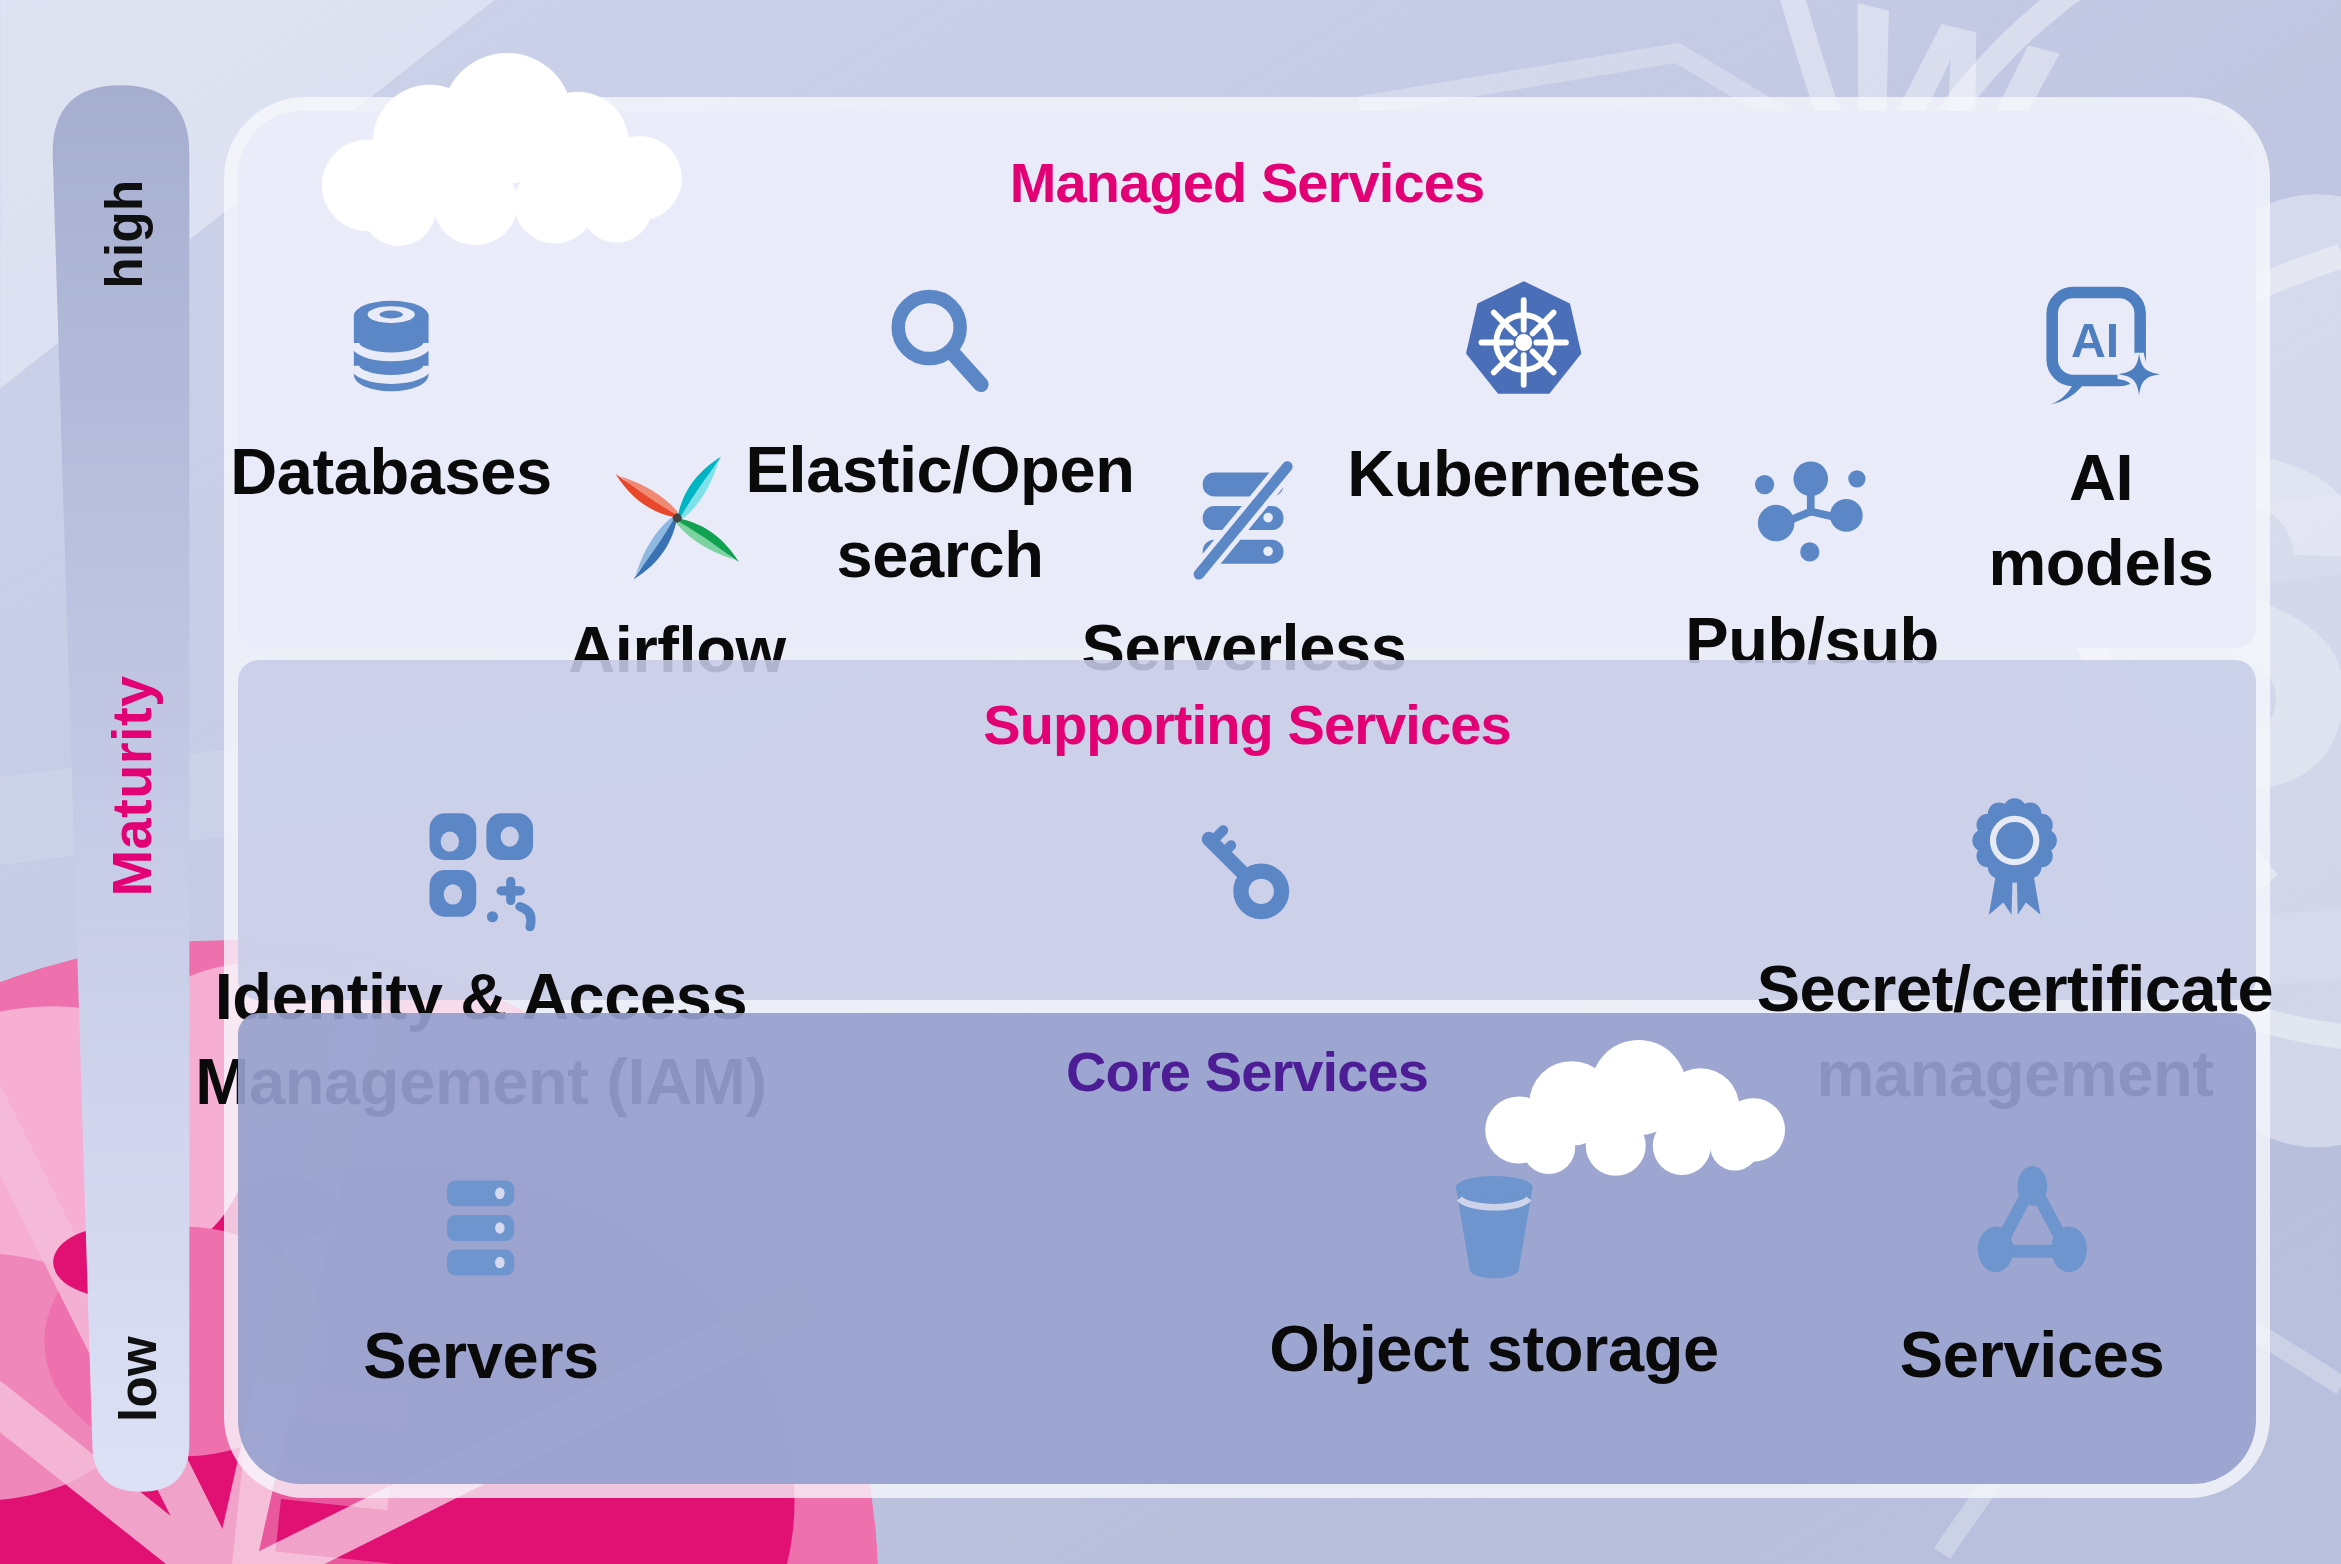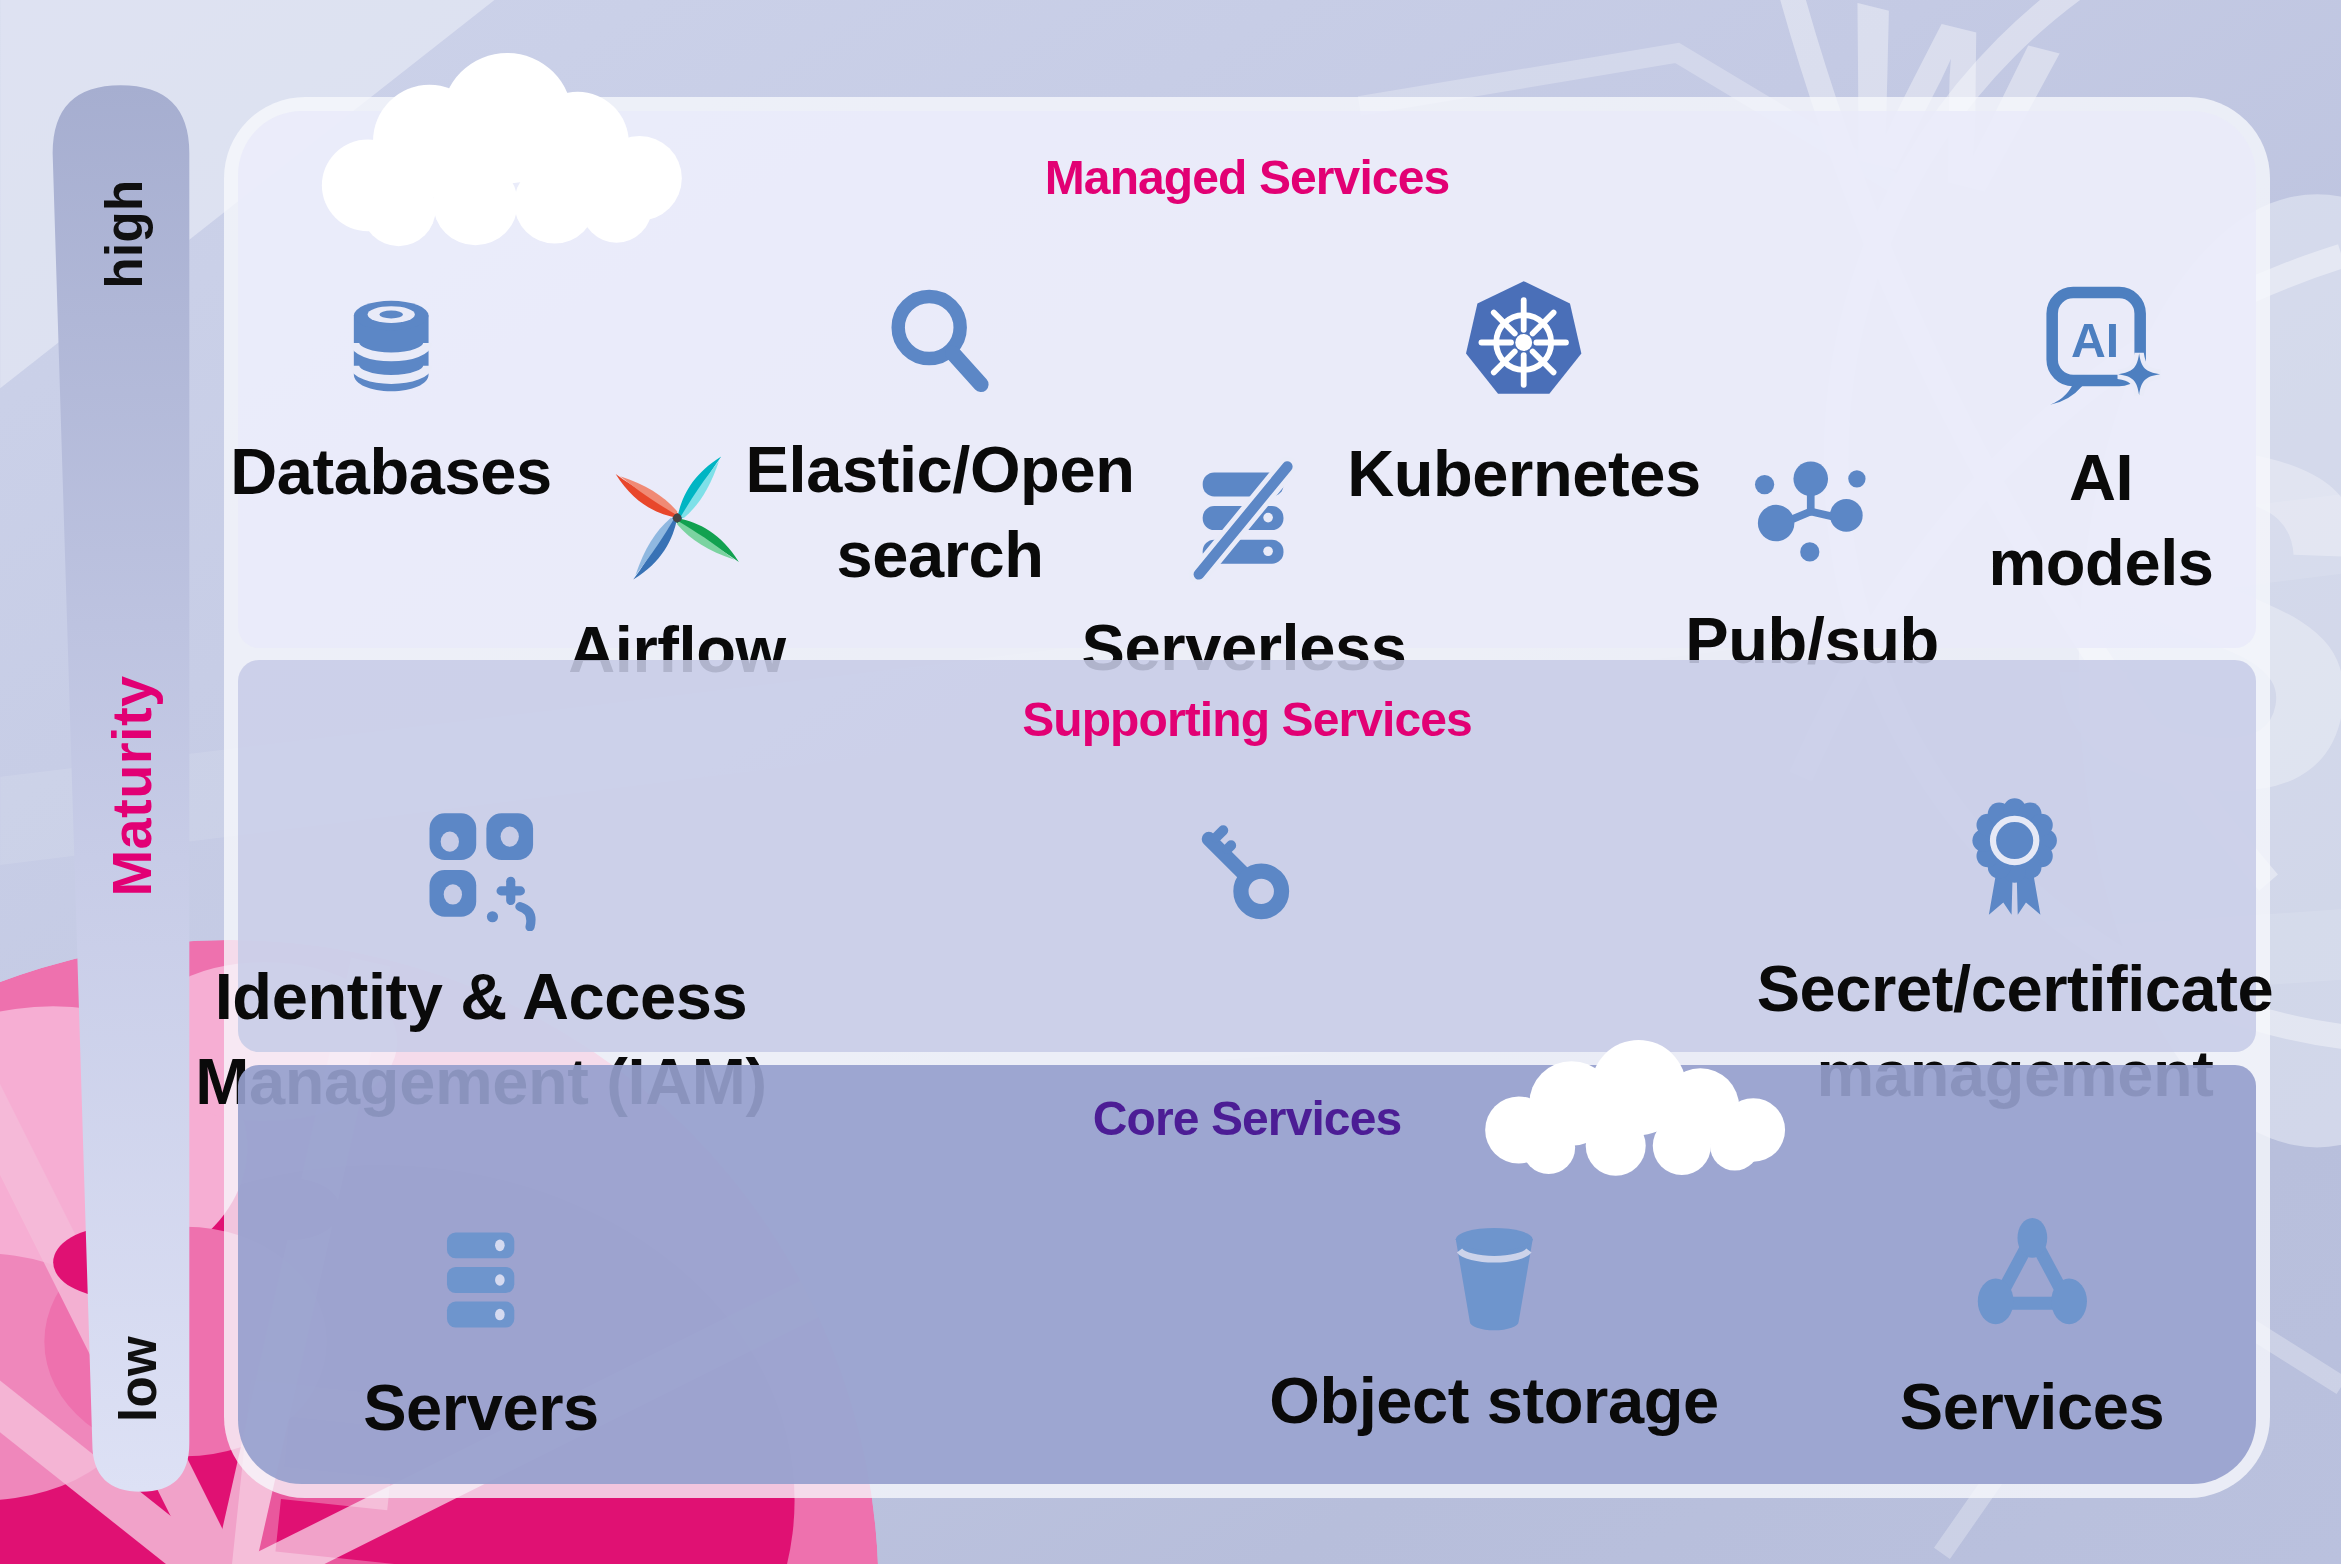--- a/index.html
+++ b/index.html
@@ -21,25 +21,25 @@
   .axis-label.mid{font-size:56px;}
 
   
   .panel{
     position:absolute;left:224px;top:97px;width:2046px;height:1401px;
     box-sizing:border-box;background:rgba(247,248,253,0.78);
     border-radius:81px;padding:14px;display:flex;flex-direction:column;gap:12.4px;
   }
   .tier{position:relative;box-sizing:border-box;}
   .tier-managed{height:537px;border-radius:64px 64px 21px 21px;background:rgba(233,235,249,0.88);}
-  .tier-supporting{height:392px;border-radius:21px;background:rgba(199,204,231,0.88);}
+  .tier-supporting{height:340px;border-radius:21px;background:rgba(199,204,231,0.88);}
   .tier-core{flex:1;border-radius:21px 21px 64px 64px;background:rgba(150,159,205,0.92);}
   .tier-title{
     position:absolute;left:50%;transform:translateX(-50%);margin:0;
-    font-size:48px;font-weight:bold;letter-spacing:-0.9px;white-space:nowrap;
+    font-size:56px;font-weight:bold;letter-spacing:-0.9px;white-space:nowrap;
   }
   .item{position:absolute;transform:translateX(-50%);display:flex;flex-direction:column;
     align-items:center;gap:24px;}
   .item .label{
     font-size:65px;font-weight:bold;color:#0a0a0a;text-align:center;
     line-height:1.3;white-space:pre-line;letter-spacing:-0.4px;
   }
   .cloud{position:absolute;}
 </style>
 </head>

